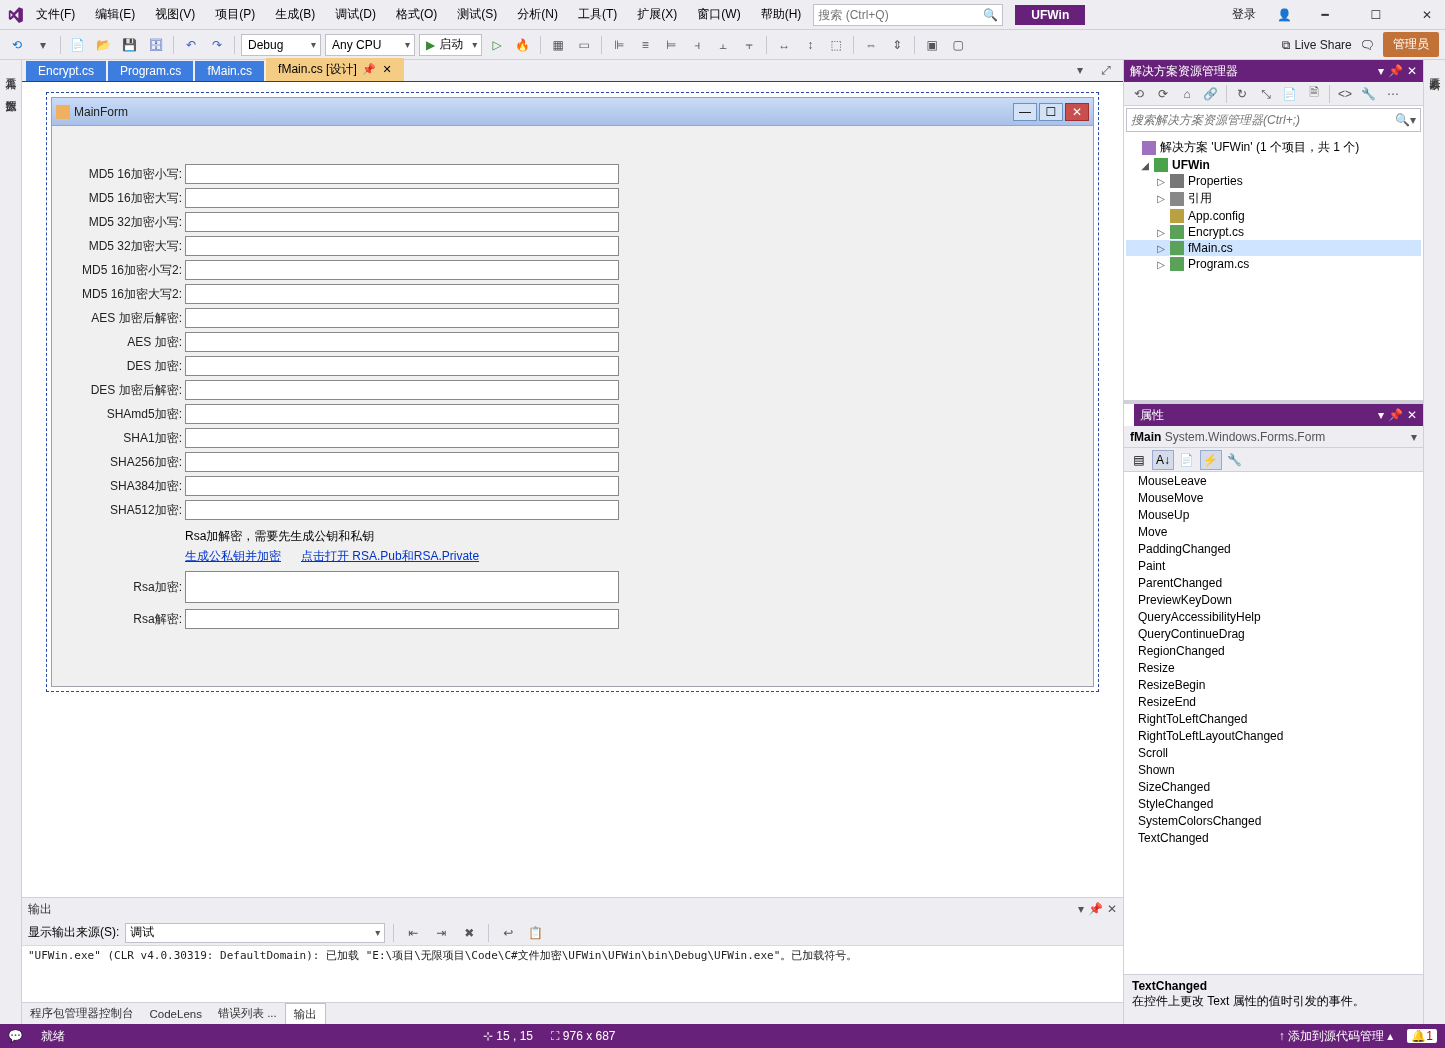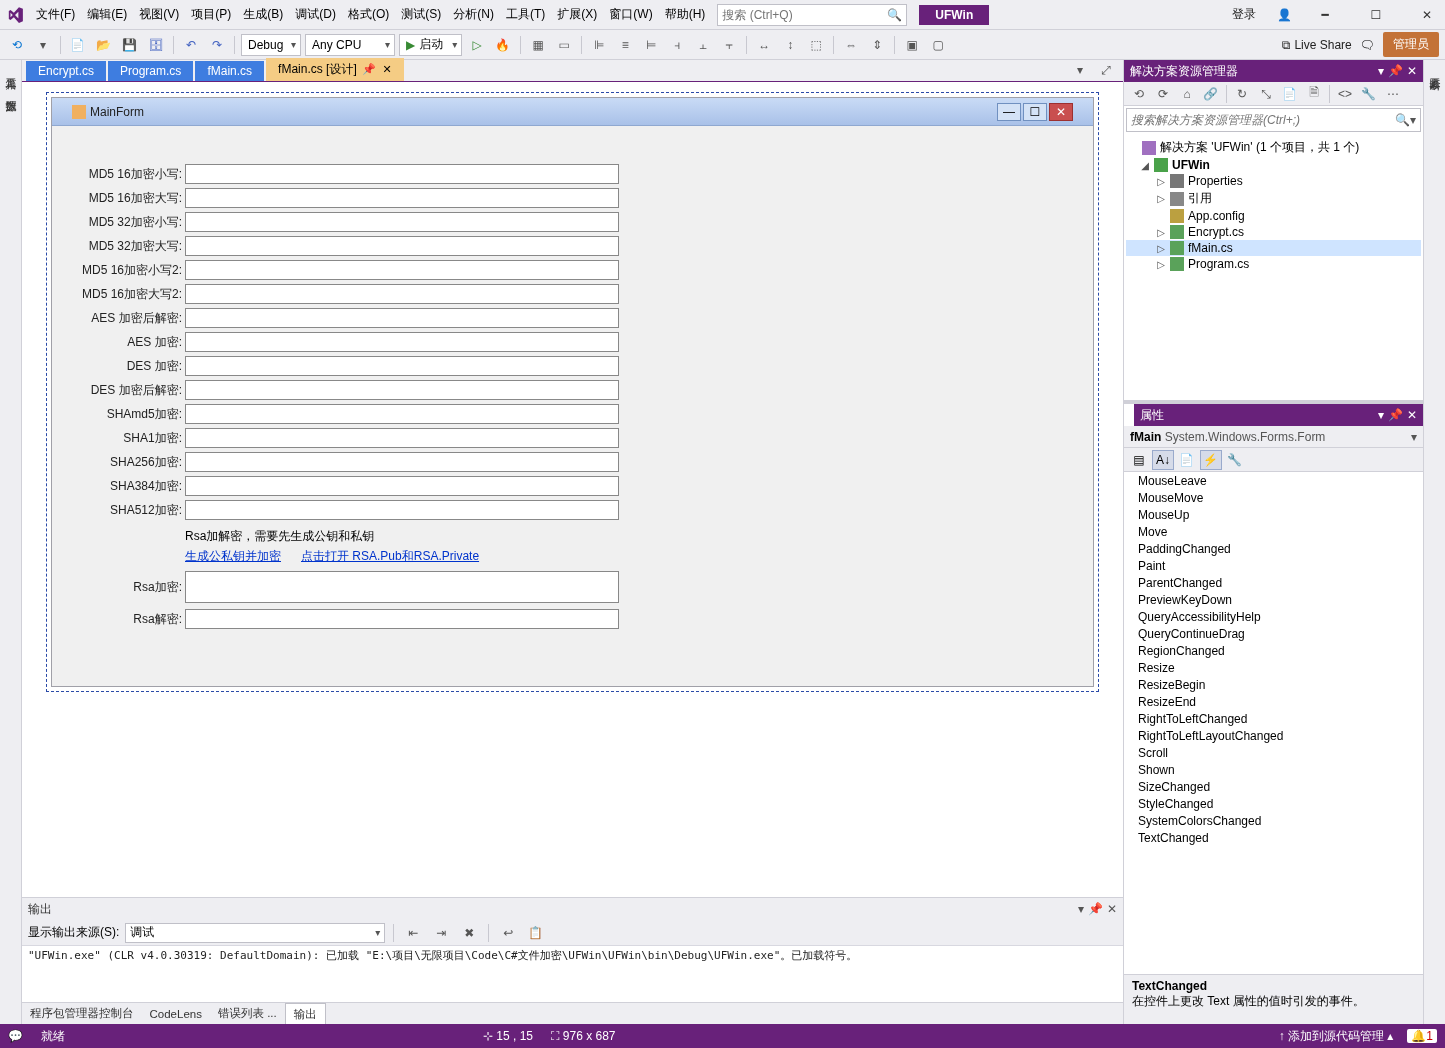--- a/index.html
+++ b/index.html
@@ -1,21 +1,21 @@
 <!DOCTYPE html>
 <html><head>
 <meta charset="utf-8">
 <style>
 * { margin:0; padding:0; box-sizing:border-box; font-family:"Microsoft YaHei","Segoe UI",sans-serif; font-size:12px; }
 body { background:#fff; width:1445px; height:1048px; overflow:hidden; display:flex; flex-direction:column; }
 
 .titlebar { height:30px; background:#eeeef2; display:flex; align-items:center; border-bottom:1px solid #d0d0d8; }
 .vs-logo { width:30px; height:30px; display:flex; align-items:center; justify-content:center; }
 .vs-logo svg { width:18px; height:18px; }
-.menu { display:flex; gap:0; flex:0 0 auto; }
+.menu { display:flex; gap:8px; flex:0 0 auto; }
 .menu span { padding:4px 6px; cursor:pointer; white-space:nowrap; }
 .search { margin-left:6px; width:190px; height:22px; border:1px solid #c0c0c8; background:#fff; display:flex; align-items:center; padding:0 4px; }
 .search input { border:none; outline:none; width:100%; font-size:12px; }
 .search-ico { color:#555; font-size:12px; margin-left:auto; }
 .app-name { background:#68217a; color:#fff; padding:3px 16px; margin-left:12px; font-weight:bold; font-size:12px; }
 .title-right { margin-left:auto; display:flex; align-items:center; gap:15px; }
 .title-right .login { color:#222; padding:4px 6px; }
 .title-right .flag { color:#444; }
 .winbtn { width:36px; height:26px; display:flex; align-items:center; justify-content:center; color:#333; }
 
@@ -42,21 +42,21 @@
 .doctab.blue { background:#3e7de0; color:#fff; }
 .doctab.blue::after { content:""; position:absolute; right:4px; top:7px; width:8px; height:8px; }
 .doctab.active { background:#f5cc84; color:#000; font-weight:normal; display:flex; align-items:center; gap:6px; }
 .doctab.active .pin { font-size:11px; }
 .doctab.active .x { font-size:11px; }
 .doctabs .dmore { margin-left:auto; display:flex; gap:4px; padding-right:6px; }
 
 .designer { flex:1; overflow:auto; padding:10px 24px; background:#fff; }
 .formborder { border:1px dashed #2a4aa8; padding:4px; position:relative; }
 .formbody { background:#f0f0f0; border:1px solid #a0a0a8; }
-.formtitle { height:28px; background:linear-gradient(#c9dbf6,#a9c1e8); display:flex; align-items:center; padding:0 20px; border-bottom:1px solid #8fa8d0; }
+.formtitle { height:28px; background:linear-gradient(#c9dbf6,#a9c1e8); display:flex; align-items:center; padding:0 4px; border-bottom:1px solid #8fa8d0; }
 .formtitle .ico { width:14px; height:14px; background:#f0b060; margin-right:4px; }
 .formtitle .ttl { font-size:12px; color:#222; }
 .formtitle .wbtns { margin-left:auto; display:flex; gap:2px; }
 .formtitle .wbtns div { width:24px; height:18px; border:1px solid #7090c0; background:#d4e2f6; display:flex; align-items:center; justify-content:center; font-size:12px; }
 .formtitle .wbtns .wclose { background:#c94f4f; color:#fff; border-color:#9c3030; }
 .formcontent { padding:20px 20px; min-height:560px; }
 .row { display:flex; align-items:center; margin-bottom:4px; }
 .row label { width:110px; text-align:right; font-size:12px; color:#222; margin-right:3px; white-space:nowrap; }
 .row input[type=text] { height:20px; border:1px solid #888; background:#fff; padding:0 3px; }
 .row textarea { border:1px solid #888; background:#fff; resize:none; }
@@ -149,21 +149,21 @@
   <div class="tbtn">▾</div>
   <div class="tsep"></div>
   <div class="tbtn" style="color:#d08020">📄</div>
   <div class="tbtn" style="color:#d08020">📂</div>
   <div class="tbtn" style="color:#4060c0">💾</div>
   <div class="tbtn" style="color:#4060c0">🗄</div>
   <div class="tsep"></div>
   <div class="tbtn" style="color:#4060c0">↶</div>
   <div class="tbtn" style="color:#4060c0">↷</div>
   <div class="tsep"></div>
-  <div class="tcombo" style="width:60px">
+  <div class="tcombo" style="width:80px">
       <span>Debug</span>
     </div>
   <div class="tcombo" style="width:90px">
       <span>Any CPU</span>
     </div>
   <div class="tstart">
       <span class="play">▶</span>
       <span>启动</span>
     </div>
   <div class="tbtn" style="color:#388a34">▷</div>

